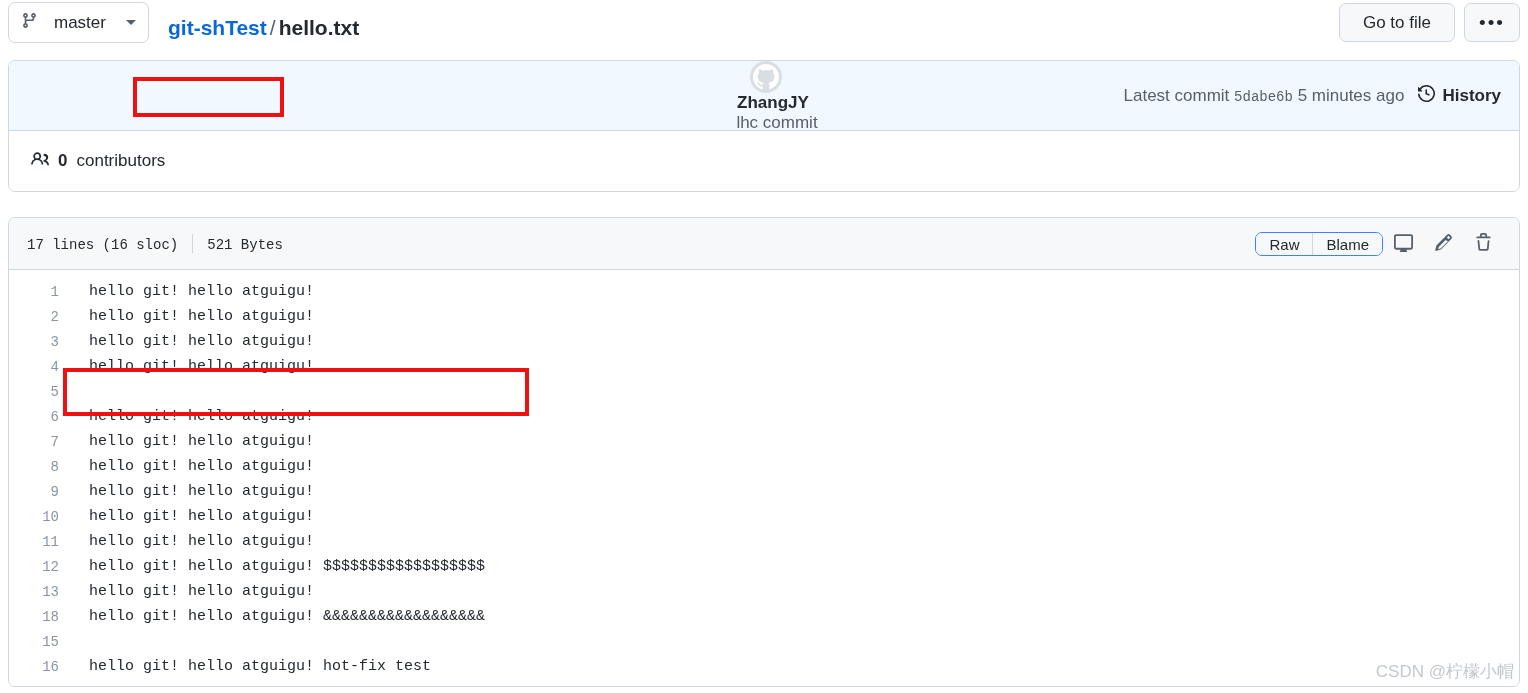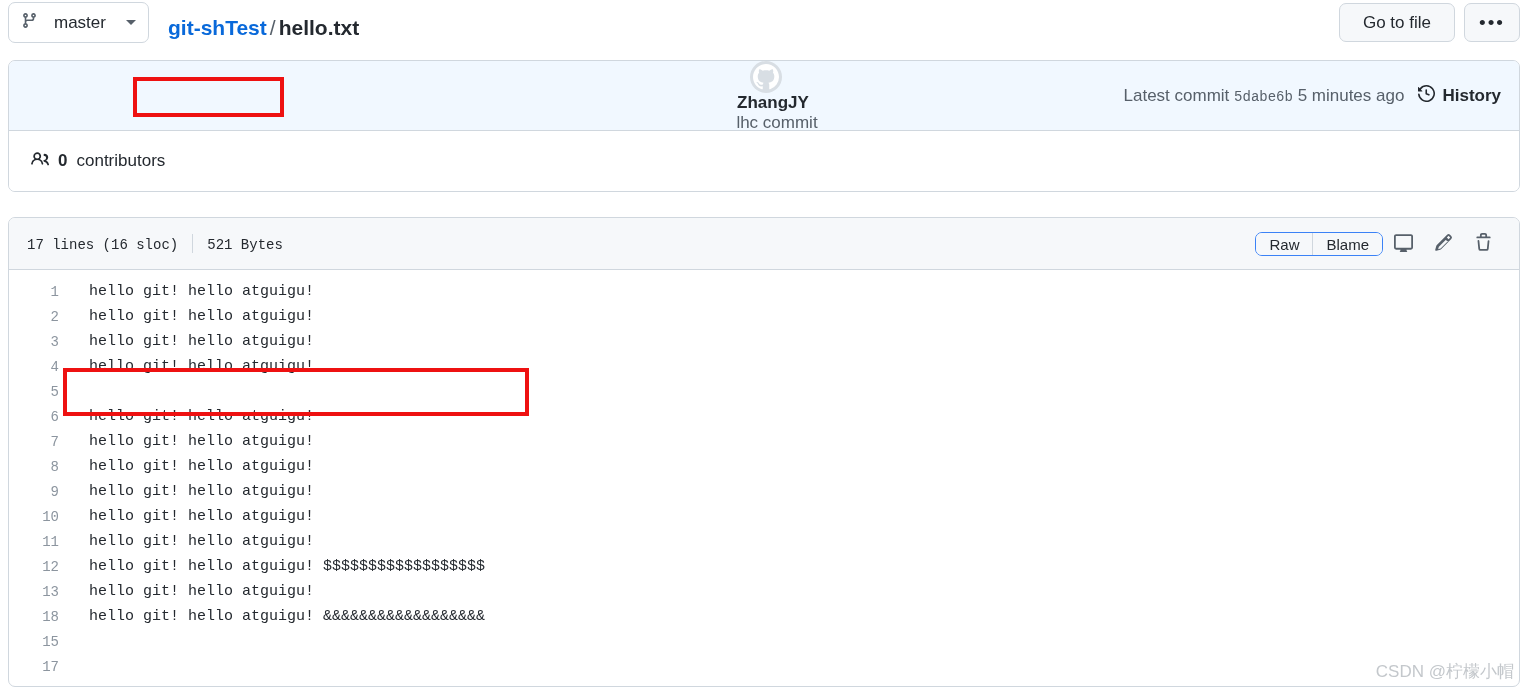--- a/index.html
+++ b/index.html
@@ -397,20 +397,24 @@
           <span class="lcode">hello git! hello atguigu!</span>
         </div>
       <div class="code-line">
           <span class="ln">18</span>
           <span class="lcode">hello git! hello atguigu! &amp;&amp;&amp;&amp;&amp;&amp;&amp;&amp;&amp;&amp;&amp;&amp;&amp;&amp;&amp;&amp;&amp;&amp;</span>
         </div>
       <div class="code-line">
           <span class="ln">15</span>
         </div>
       <div class="code-line">
+          <span class="ln">16</span>
+          <span class="lcode">hello git! hello atguigu! hot-fix test</span>
+        </div>
+      <div class="code-line">
           <span class="ln">17</span>
           <span class="lcode"></span>
         </div>
     </div>
   </div>
 
   <div class="redbox" id="redbox-commit"></div>
   <div class="redbox" id="redbox-line5"></div>
 
   <div class="watermark">CSDN @柠檬小帽</div>

